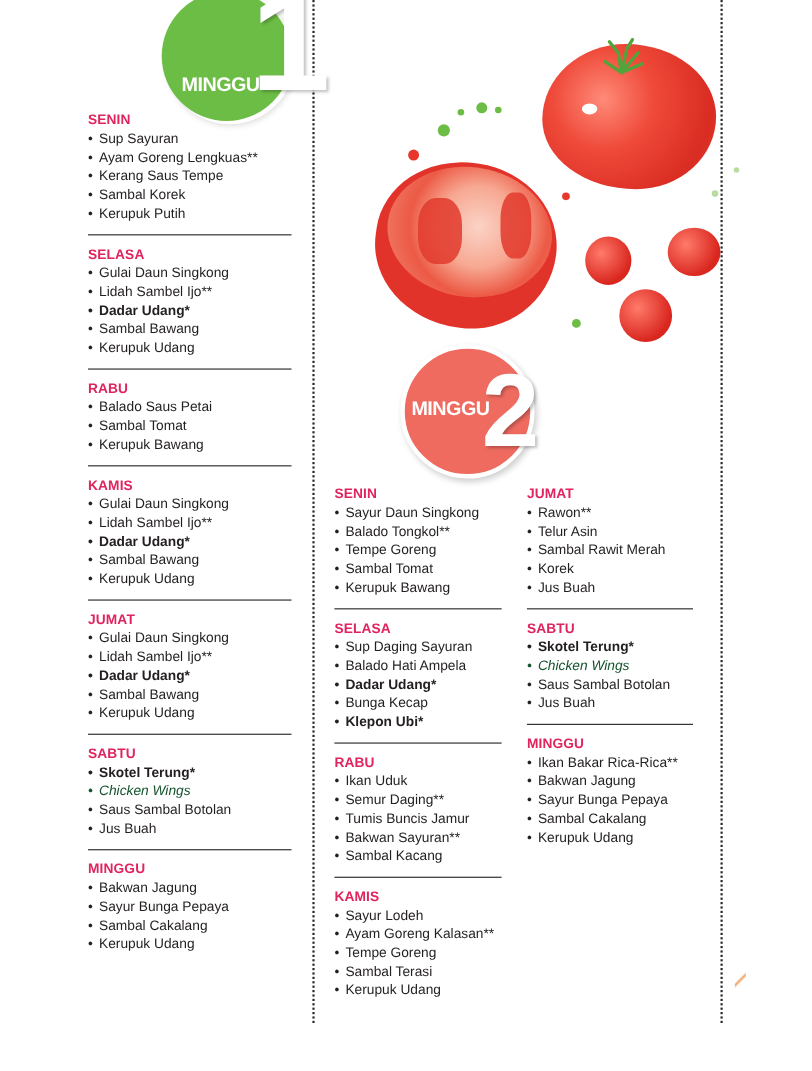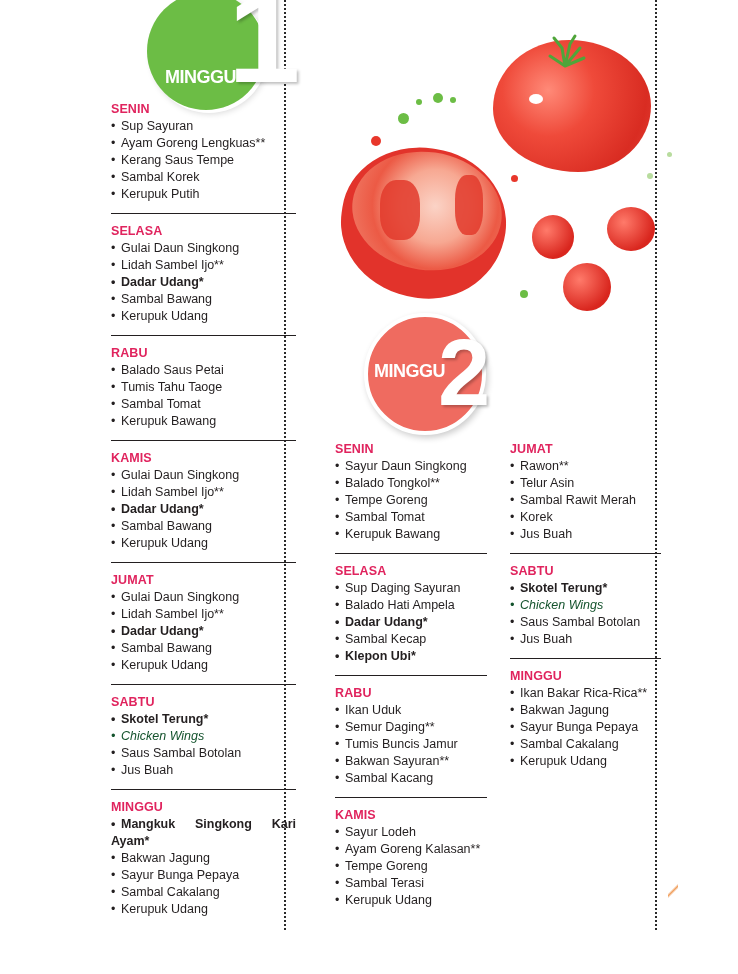--- a/index.html
+++ b/index.html
@@ -6,21 +6,21 @@
     body {
       width: 738px; height: 974px; position: relative; overflow: hidden;
       background: #ffffff;
       font-family: "Liberation Sans", sans-serif;
       color: #231f20;
     }
     .vline {
       position: absolute; top: 0; width: 0;
       border-left: 2px dotted #2a2a2a;
     }
-    .col { position: absolute; margin-left: 31px; }
+    .col { position: absolute; }
     .day { padding-bottom: 0; }
     .day-title {
       color: #e0245e; font-weight: bold; font-size: 12.5px;
       line-height: 17px; letter-spacing: 0.1px;
     }
     .item {
       font-size: 12.5px; line-height: 17px; white-space: nowrap;
     }
     .item.wrap { white-space: normal; text-align: justify; }
     .item .b { display: inline-block; width: 10px; }
@@ -73,21 +73,20 @@
       <div class="item"><span class="b">•</span><span>Gulai Daun Singkong</span></div>
       <div class="item"><span class="b">•</span><span>Lidah Sambel Ijo**</span></div>
       <div class="item bold"><span class="b">•</span><span>Dadar Udang*</span></div>
       <div class="item"><span class="b">•</span><span>Sambal Bawang</span></div>
       <div class="item"><span class="b">•</span><span>Kerupuk Udang</span></div>
     </div>
     <div class="sep"></div>
     <div class="day">
       <div class="day-title">RABU</div>
       <div class="item"><span class="b">•</span><span>Balado Saus Petai</span></div>
-      <div class="item"><span class="b">•</span><span>Tumis Tahu Taoge</span></div>
       <div class="item"><span class="b">•</span><span>Sambal Tomat</span></div>
       <div class="item"><span class="b">•</span><span>Kerupuk Bawang</span></div>
     </div>
     <div class="sep"></div>
     <div class="day">
       <div class="day-title">KAMIS</div>
       <div class="item"><span class="b">•</span><span>Gulai Daun Singkong</span></div>
       <div class="item"><span class="b">•</span><span>Lidah Sambel Ijo**</span></div>
       <div class="item bold"><span class="b">•</span><span>Dadar Udang*</span></div>
       <div class="item"><span class="b">•</span><span>Sambal Bawang</span></div>
@@ -106,21 +105,20 @@
     <div class="day">
       <div class="day-title">SABTU</div>
       <div class="item bold"><span class="b">•</span><span>Skotel Terung*</span></div>
       <div class="item italic"><span class="b">•</span><span>Chicken Wings</span></div>
       <div class="item"><span class="b">•</span><span>Saus Sambal Botolan</span></div>
       <div class="item"><span class="b">•</span><span>Jus Buah</span></div>
     </div>
     <div class="sep"></div>
     <div class="day">
       <div class="day-title">MINGGU</div>
-      <div class="item bold wrap"><span class="b">•</span><span>Mangkuk Singkong Kari Ayam*</span></div>
       <div class="item"><span class="b">•</span><span>Bakwan Jagung</span></div>
       <div class="item"><span class="b">•</span><span>Sayur Bunga Pepaya</span></div>
       <div class="item"><span class="b">•</span><span>Sambal Cakalang</span></div>
       <div class="item"><span class="b">•</span><span>Kerupuk Udang</span></div>
     </div>
   </div>
 
 <div>
 
   <div class="tomato" style="left:493px; top:40px; width:158px; height:132px; background: radial-gradient(circle at 35% 38%, #ff8a78 0%, #ef4a3a 35%, #d92c22 75%, #e6453a 100%); border-radius: 48% 52% 46% 54% / 52% 50% 50% 48%;"></div>
@@ -165,21 +163,21 @@
       <div class="item"><span class="b">•</span><span>Tempe Goreng</span></div>
       <div class="item"><span class="b">•</span><span>Sambal Tomat</span></div>
       <div class="item"><span class="b">•</span><span>Kerupuk Bawang</span></div>
     </div>
     <div class="sep"></div>
     <div class="day">
       <div class="day-title">SELASA</div>
       <div class="item"><span class="b">•</span><span>Sup Daging Sayuran</span></div>
       <div class="item"><span class="b">•</span><span>Balado Hati Ampela</span></div>
       <div class="item bold"><span class="b">•</span><span>Dadar Udang*</span></div>
-      <div class="item"><span class="b">•</span><span>Sambal Kecap</span></div>
+      <div class="item"><span class="b">•</span><span>Bunga Kecap</span></div>
       <div class="item bold"><span class="b">•</span><span>Klepon Ubi*</span></div>
     </div>
     <div class="sep"></div>
     <div class="day">
       <div class="day-title">RABU</div>
       <div class="item"><span class="b">•</span><span>Ikan Uduk</span></div>
       <div class="item"><span class="b">•</span><span>Semur Daging**</span></div>
       <div class="item"><span class="b">•</span><span>Tumis Buncis Jamur</span></div>
       <div class="item"><span class="b">•</span><span>Bakwan Sayuran**</span></div>
       <div class="item"><span class="b">•</span><span>Sambal Kacang</span></div>

